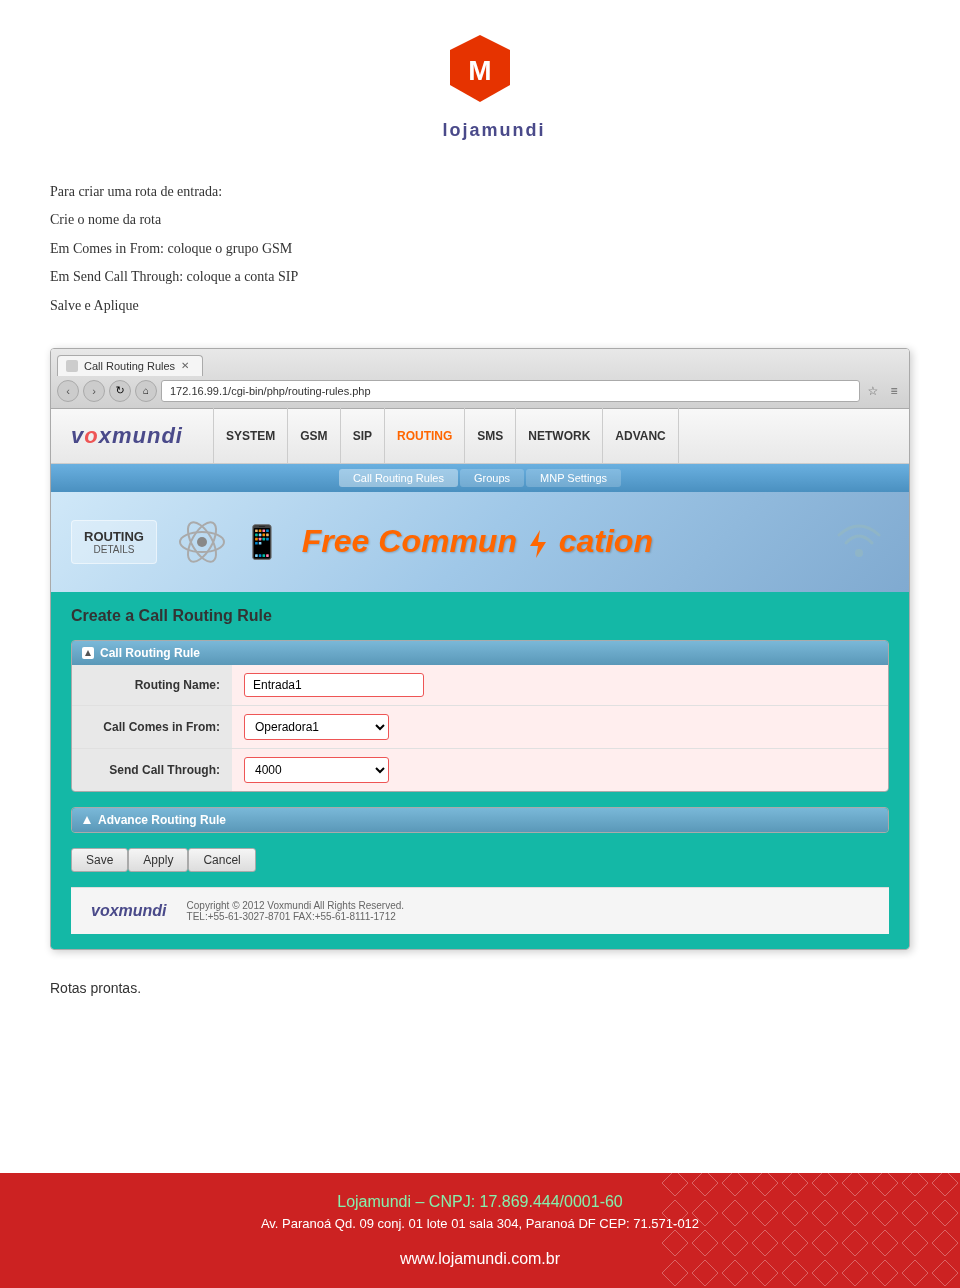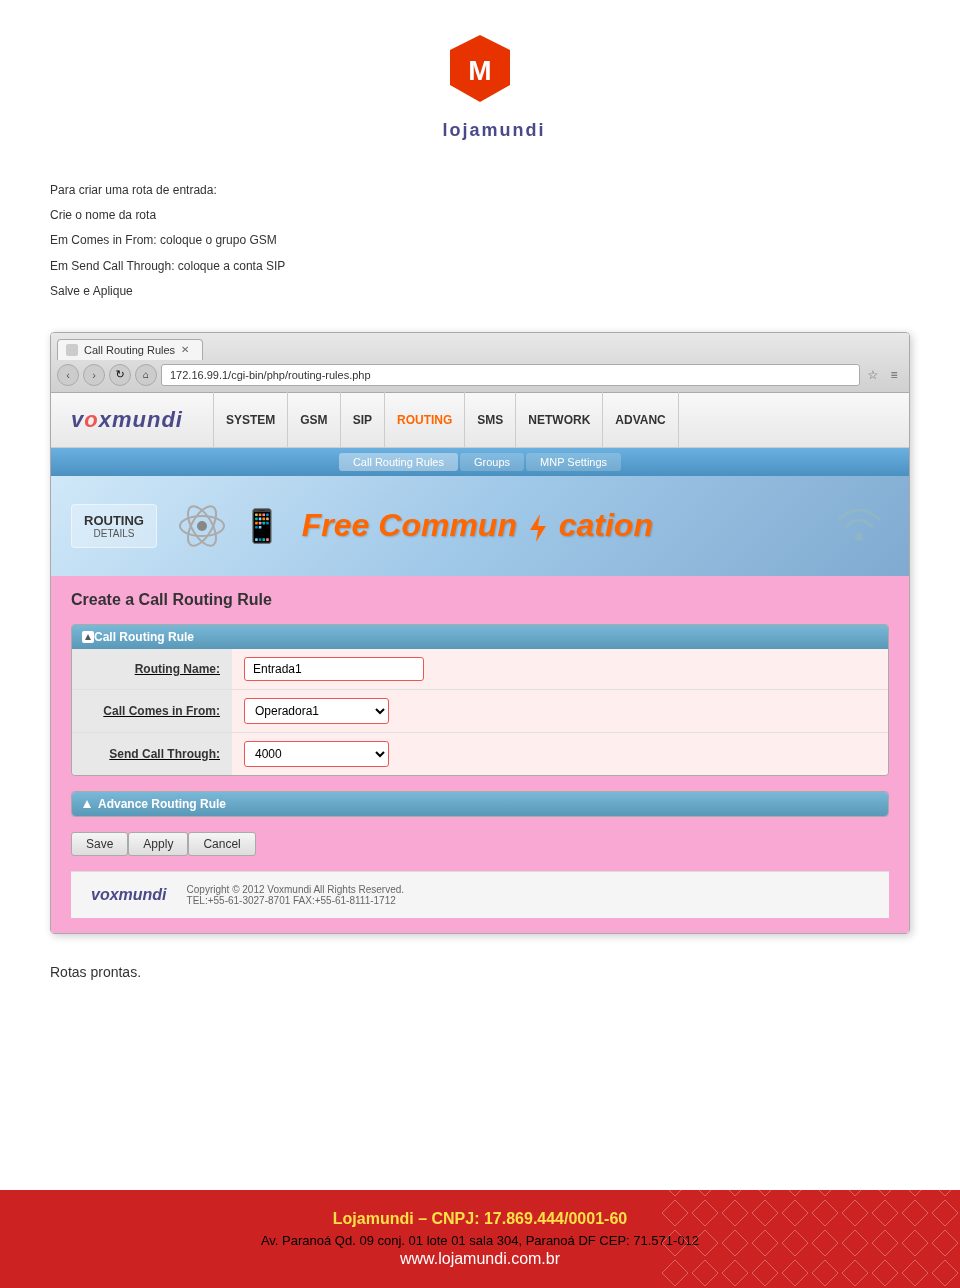--- a/index.html
+++ b/index.html
@@ -34,24 +34,25 @@
       height: 80px;
     }
 
     
     .instructions {
       width: 860px;
       padding: 20px 0 10px 0;
     }
 
     .instructions p {
-      font-size: 12px;
+      font-size: 14px;
       color: #333;
       margin-bottom: 6px;
       line-height: 1.6;
+      font-family: Liberation Serif, serif;
     }
 
     
     .browser-container {
       width: 860px;
       border: 1px solid #aaa;
       border-radius: 4px;
       overflow: hidden;
       margin: 15px 0;
       box-shadow: 2px 2px 8px rgba(0,0,0,0.2);
@@ -286,21 +287,21 @@
       font-size: 32px;
       font-style: italic;
       font-weight: bold;
       color: #f60;
       text-shadow: 1px 1px 2px rgba(0,0,0,0.2);
     }
 
     
     .page-body {
       padding: 15px 20px;
-      background: #f9a8d4;
+      background: #14b8a6;
     }
 
     .page-title {
       font-size: 16px;
       font-weight: bold;
       color: #333;
       margin-bottom: 15px;
     }
 
     
@@ -312,36 +313,36 @@
     }
 
     .form-card-header {
       background: linear-gradient(to bottom, #7ab8d8, #5a98b8);
       padding: 5px 10px;
       font-size: 12px;
       color: #fff;
       font-weight: bold;
       display: flex;
       align-items: center;
+      gap: 6px;
     }
 
     .form-card-header-icon {
       width: 12px;
       height: 12px;
       background: #fff;
       border-radius: 2px;
       display: flex;
       align-items: center;
       justify-content: center;
     }
 
     .form-table {
       width: 100%;
       border-collapse: collapse;
-      text-decoration: underline;
     }
 
     .form-table tr {
       border-bottom: 1px solid #e0e0e0;
     }
 
     .form-table tr:last-child {
       border-bottom: none;
     }
 
@@ -455,29 +456,29 @@
 
     
     .red-footer {
       background: #cc2222;
       padding: 20px;
       text-align: center;
     }
 
     .red-footer .company-name {
       font-size: 16px;
-      font-weight: bold;
-      color: #fde047;
+      font-weight: normal;
+      color: #86efac;
       margin-bottom: 5px;
     }
 
     .red-footer .company-address {
       font-size: 13px;
-      color: #000000;
-      margin-bottom: 2px;
+      color: #ffffff;
+      margin-bottom: 19px;
     }
 
     .red-footer .company-website {
       font-size: 16px;
       color: #fff;
     }
 
     
     .footer-bg {
       background: #cc2222;

